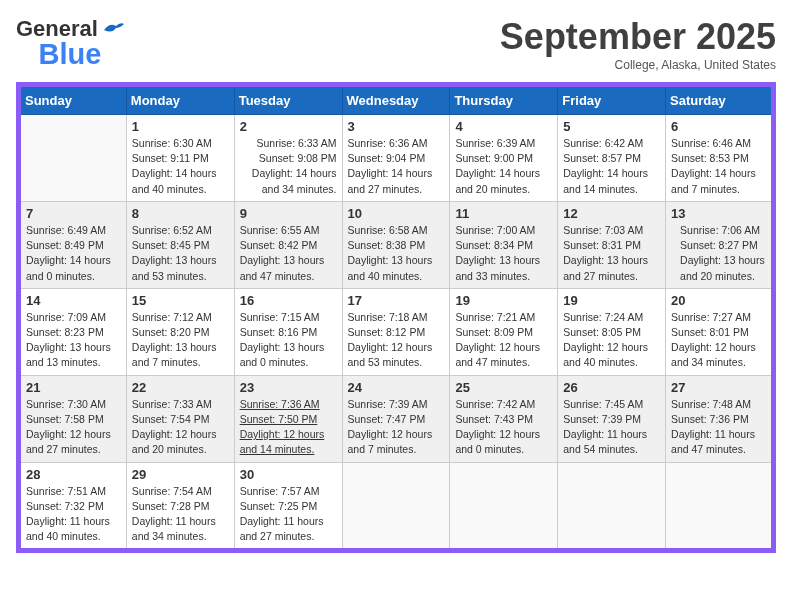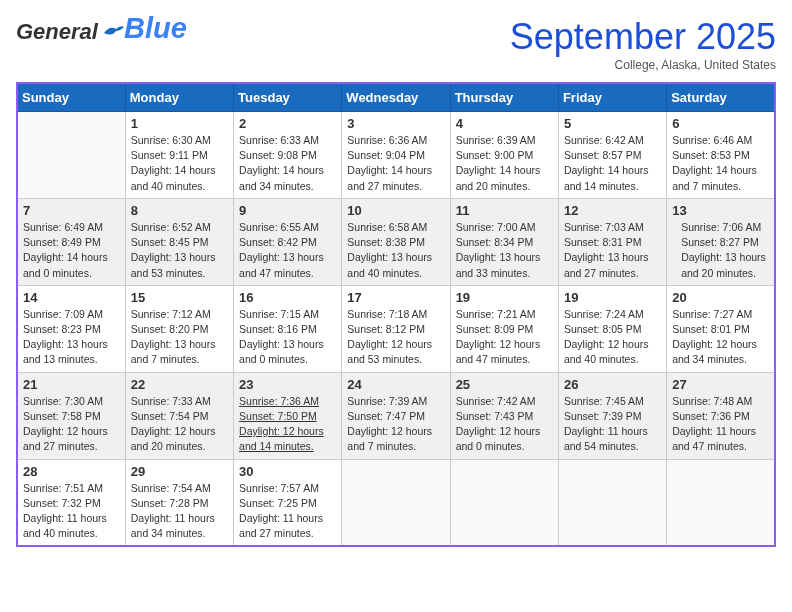--- a/index.html
+++ b/index.html
@@ -11,45 +11,44 @@
       padding: 16px;
     }
     .header {
       display: flex;
       justify-content: space-between;
       align-items: flex-start;
       margin-bottom: 10px;
     }
     .logo {
       display: flex;
-      flex-direction: row;
-      align-items: flex-end;
-      font-style: italic;
+      flex-direction: column;
+      align-items: center;
     }
     .logo-row {
       display: flex;
       align-items: center;
       gap: 2px;
     }
     .title-block {
       text-align: right;
     }
     .month-title {
       font-size: 36px;
-      font-weight: normal;
-      color: #1d4ed8;
+      font-weight: bold;
+      color: #404040;
     }
     .location {
       font-size: 12px;
       color: #555;
     }
     .calendar {
       width: 100%;
       border-collapse: collapse;
-      border: 2px solid #8b5cf6;
+      border: 5px solid #8b5cf6;
     }
     .calendar th {
       background-color: #1a6bbf;
       color: #fff;
       font-size: 13px;
       font-weight: bold;
       padding: 6px 4px;
       text-align: left;
       border: 1px solid #1557a0;
     }
@@ -115,21 +114,21 @@
         <td class="empty"></td>
         <td>
           <div class="day-num">1</div>
           <div class="day-info" style="white-space: pre-line;">Sunrise: 6:30 AM
 Sunset: 9:11 PM
 Daylight: 14 hours
 and 40 minutes.</div>
         </td>
         <td>
           <div class="day-num">2</div>
-          <div class="day-info" style="white-space: pre-line;">Sunrise: 6:33 AM
+          <div class="day-info" style="white-space: pre-line; text-align: right;">Sunrise: 6:33 AM
 Sunset: 9:08 PM
 Daylight: 14 hours
 and 34 minutes.</div>
         </td>
         <td>
           <div class="day-num">3</div>
           <div class="day-info" style="white-space: pre-line;">Sunrise: 6:36 AM
 Sunset: 9:04 PM
 Daylight: 14 hours
 and 27 minutes.</div>

